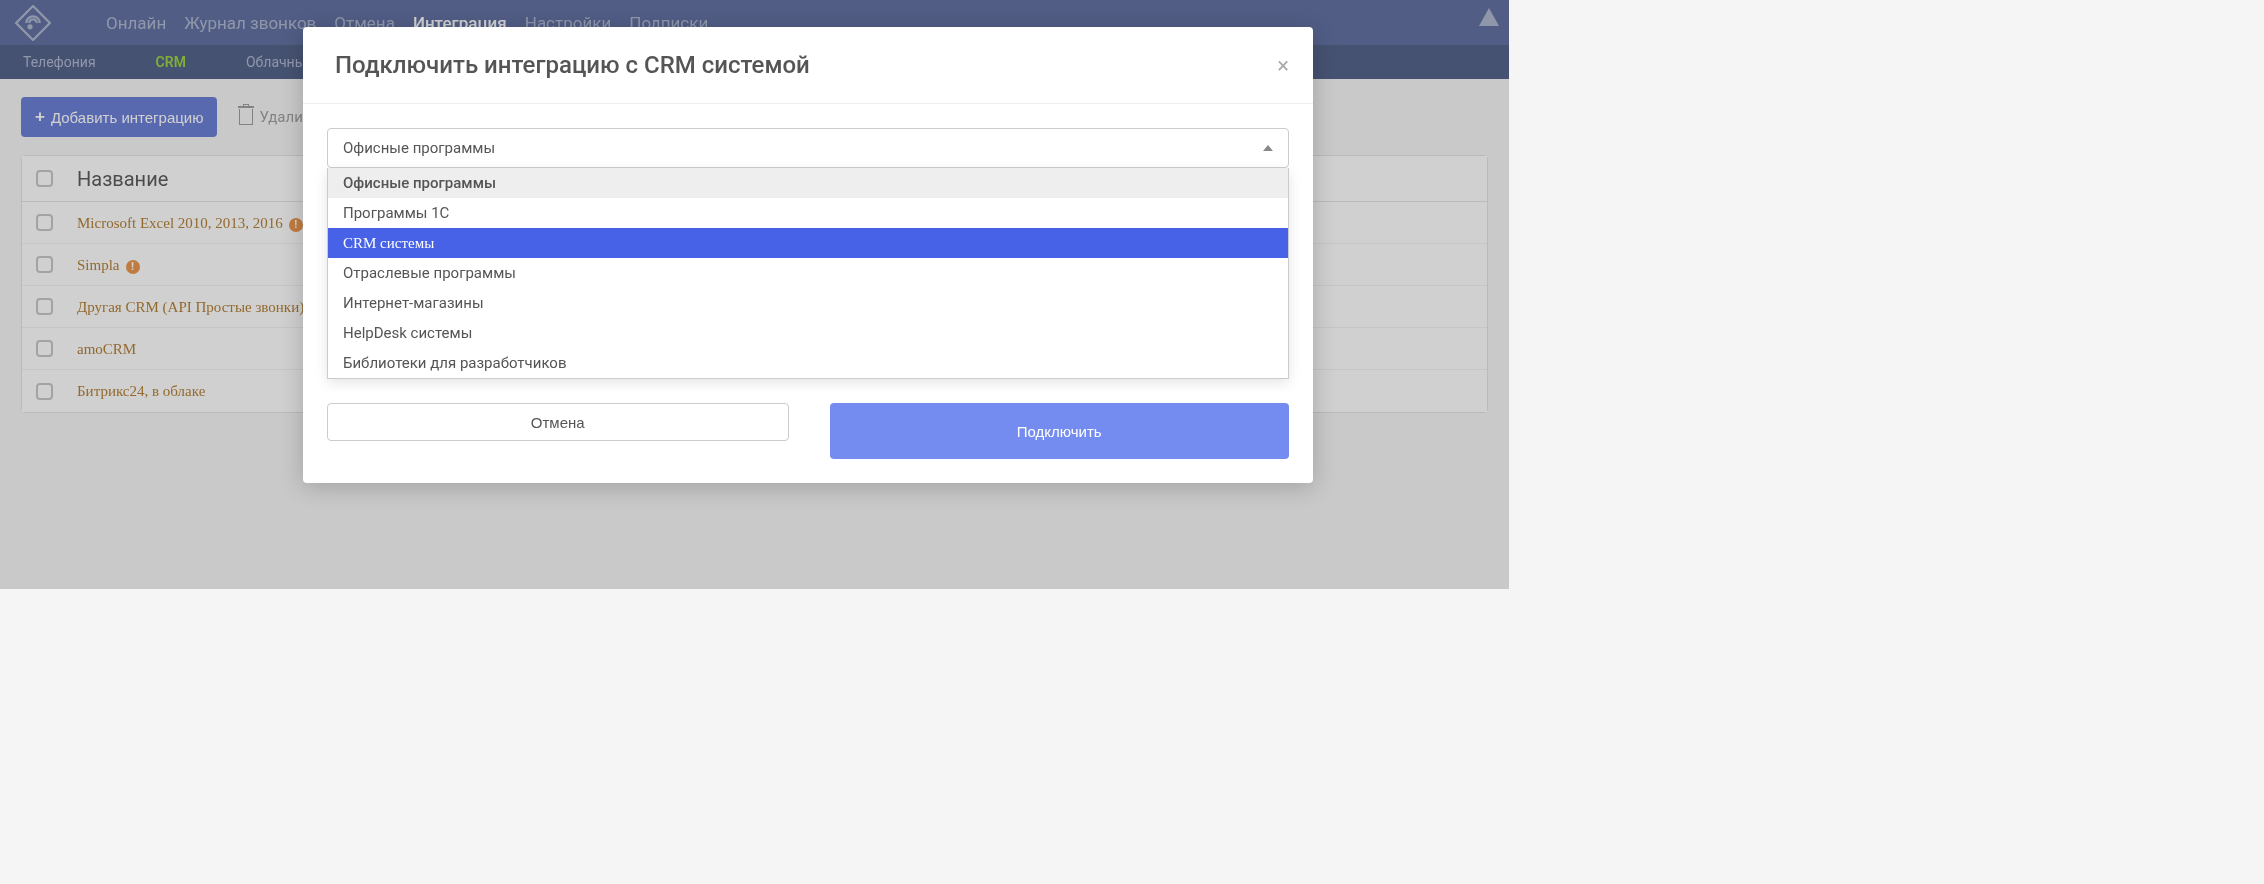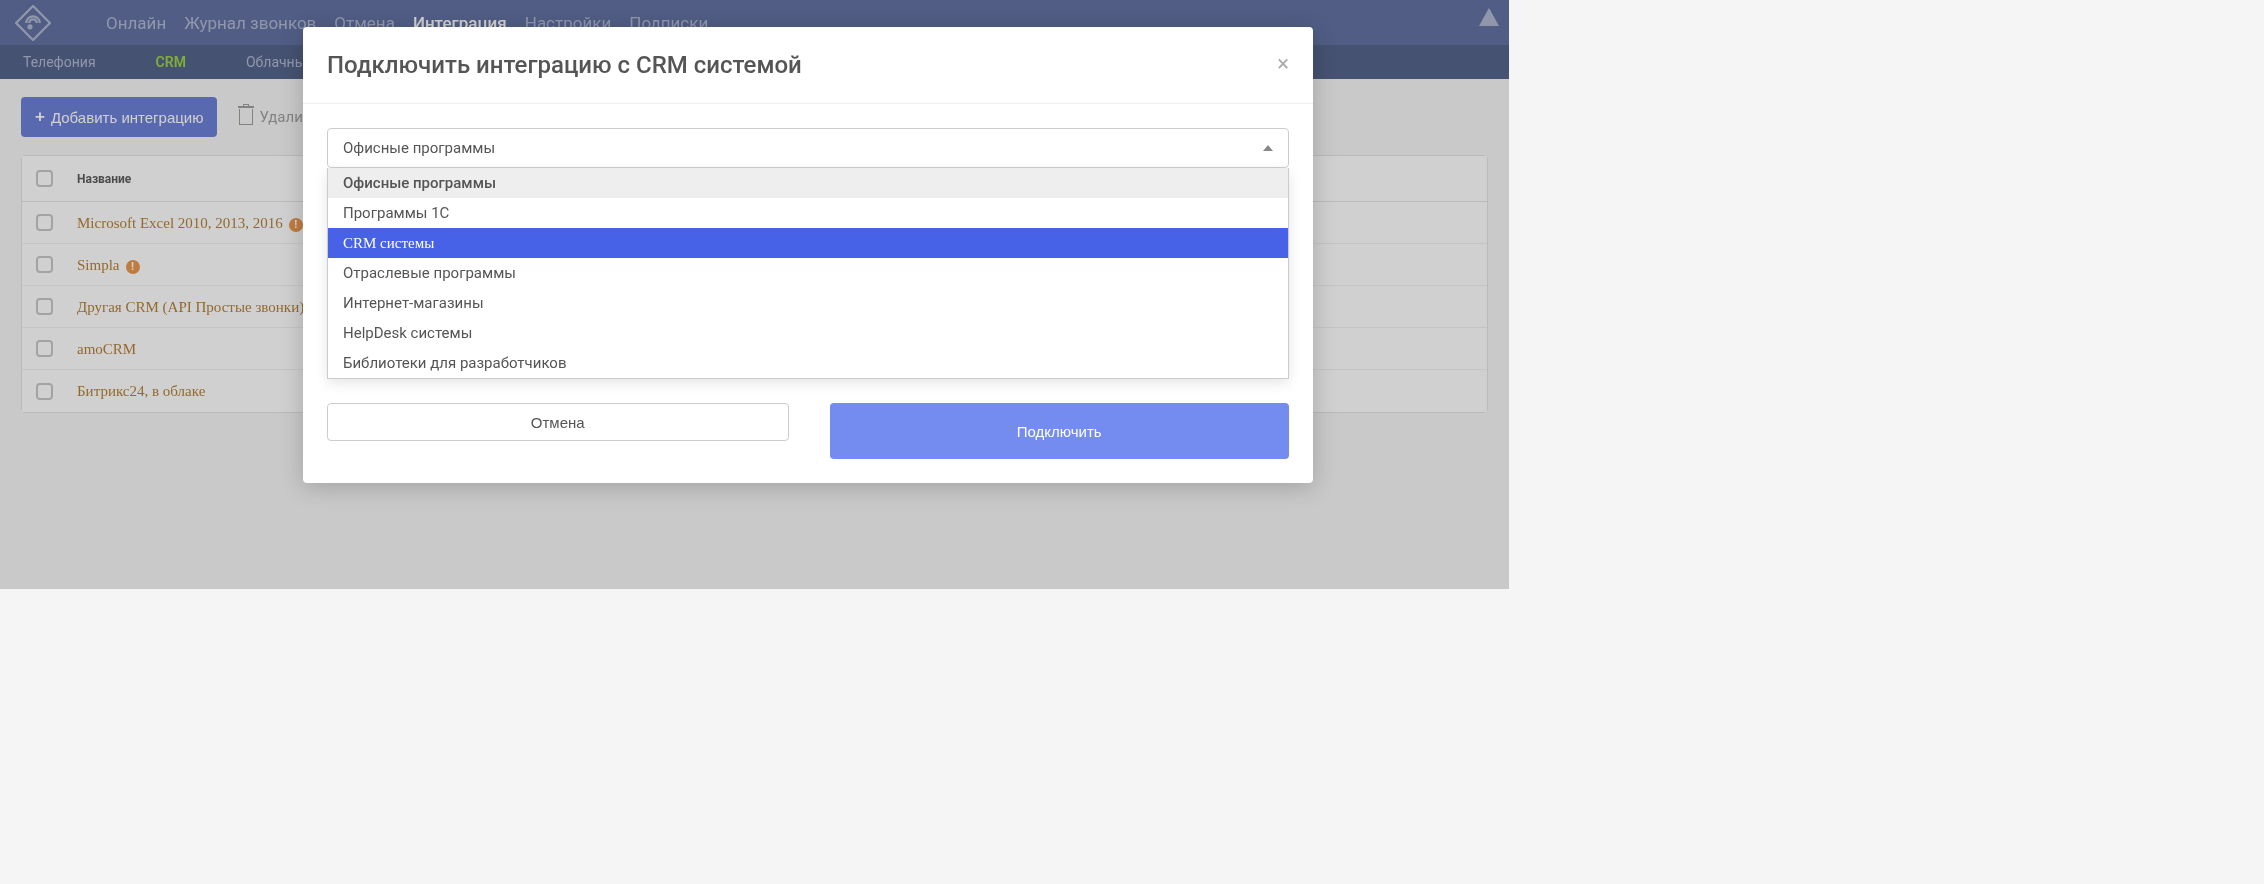--- a/index.html
+++ b/index.html
@@ -25,35 +25,35 @@
 .btn-primary .plus { font-size: 17px; font-weight: bold; }
 .btn-delete { color: #888; font-size: 15px; display: inline-flex; align-items: center; gap: 6px; cursor: pointer; }
 .trash-icon { width: 14px; height: 16px; border: 1.5px solid #888; border-top: none; position: relative; }
 .trash-icon::before { content:''; position:absolute; top:-3px; left:-2px; right:-2px; height:2px; background:#888; }
 .trash-icon::after { content:''; position:absolute; top:-5px; left:3px; right:3px; height:2px; border:1px solid #888; border-bottom:none; }
 
 
 .table { margin: 0 21px; border: 1px solid #ddd; border-radius: 4px; }
 .th-row { display: flex; align-items: center; height: 46px; border-bottom: 1px solid #ddd; background: #fff; }
 .th-check { width: 45px; display:flex; justify-content:center; }
-.th-name { padding-left: 10px; font-size: 12px; color: #333; font-weight: 700; }
+.th-name { padding-left: 10px; font-size: 20px; color: #333; font-weight: 400; }
 .tr { display: flex; align-items: center; height: 42px; border-bottom: 1px solid #eee; background: #fff; }
 .tr:last-child { border-bottom: none; }
 .td-check { width: 45px; display:flex; justify-content:center; }
 .td-name { padding-left: 10px; font-size: 15px; }
 .td-name a { color: #a16207; text-decoration: none; font-family: Liberation Serif, serif; }
 .checkbox { width: 17px; height: 17px; border: 2px solid #bbb; border-radius: 4px; }
 .warn-icon { display:inline-block; width:14px; height:14px; border-radius:50%; background:#e67e22; color:#fff; font-size:11px; line-height:14px; text-align:center; margin-left:6px; font-weight:bold; }
 
 
 .overlay { position: absolute; inset: 0; background: rgba(120,120,120,0.35); }
 
 
 .modal { position: absolute; top: 27px; left: 303px; right: 196px; background: #fff; border-radius: 4px; box-shadow: 0 4px 24px rgba(0,0,0,0.2); }
-.modal-header { display:flex; justify-content:space-between; padding: 24px 24px 24px 24px; border-bottom: 1px solid #eee; }
+.modal-header { display:flex; align-items:center; justify-content:space-between; padding: 24px 24px 24px 32px; border-bottom: 1px solid #eee; }
 .modal-title { font-size: 24px; color: #555; font-weight: 500; }
 .modal-close { font-size: 22px; color: #aaa; cursor: pointer; }
 .modal-body { padding: 24px; }
 .select-box { border: 1px solid #ccc; border-radius: 4px; height: 40px; display:flex; align-items:center; justify-content:space-between; padding: 0 15px; cursor: pointer; font-size: 15px; color: #555; }
 .caret-up { width:0; height:0; border-left:5px solid transparent; border-right:5px solid transparent; border-bottom:6px solid #888; }
 .dropdown-list { border: 1px solid #ccc; border-top:none; box-shadow: 0 4px 12px rgba(0,0,0,0.1); }
 .dropdown-item { height: 30px; display:flex; align-items:center; padding: 0 15px; font-size: 15px; color: #555; cursor: pointer; }
 .dropdown-item.current { background: #eee; font-weight: 500; }
 .dropdown-item.highlighted { background: #4762e6; color: #fff; font-family: Liberation Serif, serif; }
 .modal-footer { display:flex; gap: 41px; padding: 0 24px 24px; }

